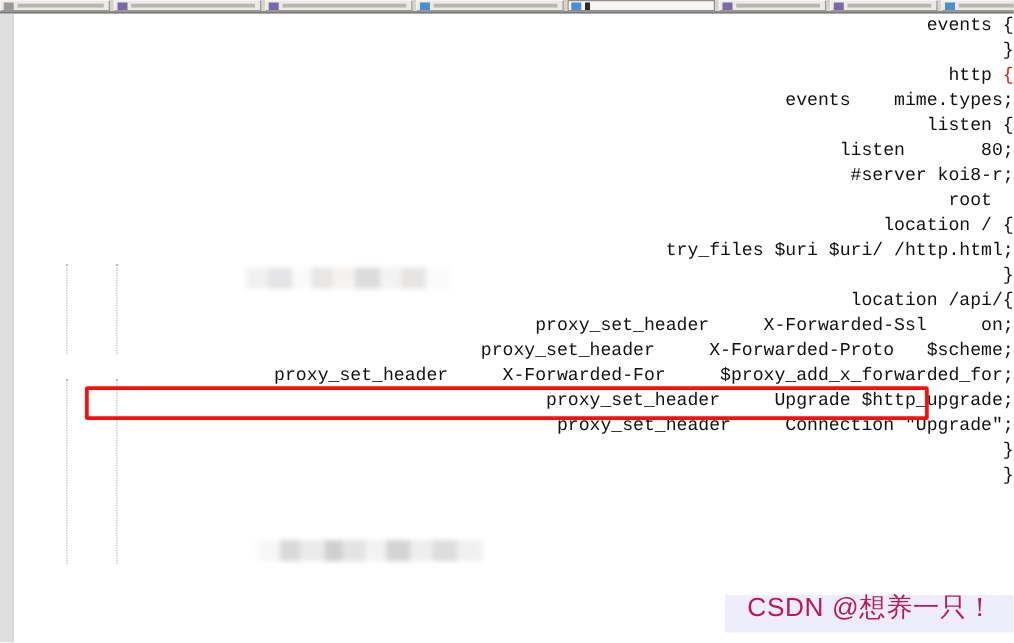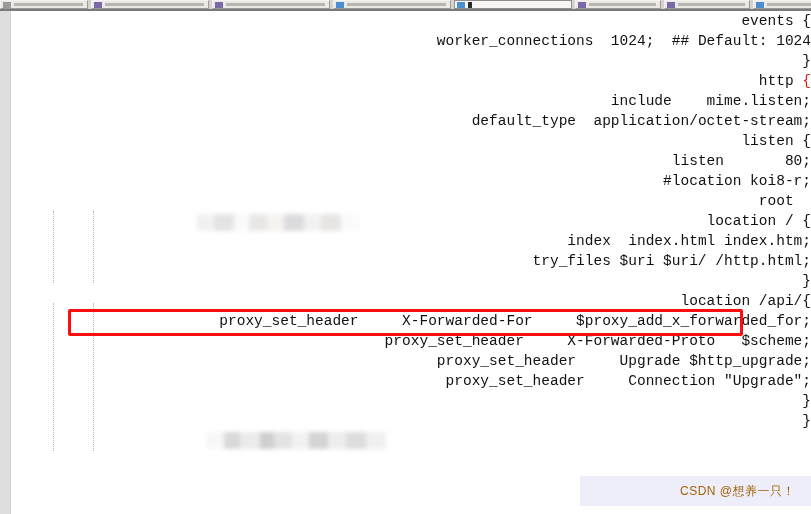--- a/index.html
+++ b/index.html
@@ -124,22 +124,22 @@
     box-sizing: border-box;
     pointer-events: none;
   }
 
   
   #watermark {
     position: absolute;
     right: 16px;
     bottom: 14px;
     font-family: "Liberation Sans", sans-serif;
-    font-size: 12px;
-    color: #a16207;
+    font-size: 21px;
+    color: #be185d;
     letter-spacing: .5px;
     z-index: 6;
     white-space: nowrap;
   }
   #wm-band {
     position: absolute;
     right: 0;
     bottom: 8px;
     width: 231px;
     height: 30px;
@@ -191,55 +191,53 @@
 
   <div id="code">
 
     <div class="guide" style="left:41px;  top:200px; height:72px;"></div>
     <div class="guide" style="left:81px;  top:200px; height:72px;"></div>
     <div class="guide" style="left:41px;  top:292px; height:148px;"></div>
     <div class="guide" style="left:81px;  top:292px; height:148px;"></div>
 
     <div class="line" style="top:0px;">events {</div>
 
-    <div class="line">    worker_connections  1024;  ## Default: 1024</div>
 
     <div class="line">}</div>
 
     <div class="line"><span>http </span><span class="brace-red">{</span></div>
 
-    <div class="line">include    mime.listen;</div>
-
-    <div class="line">default_type  application/octet-stream;</div>
+    <div class="line">events    mime.types;</div>
+
 
     <div class="line">listen {</div>
 
     <div class="line">    listen       80;</div>
 
 
-    <div class="line">    #location koi8-r;</div>
+    <div class="line">    #server koi8-r;</div>
 
     <div class="line">          root  </div>
 
     <div class="line">    location / {</div>
 
-    <div class="line">          index  index.html index.htm;</div>
 
     <div class="line">          try_files $uri $uri/ /http.html;</div>
 
     <div class="line">    }</div>
 
     <div class="line">    location /api/{</div>
 
 
 
+    <div class="line">          proxy_set_header     X-Forwarded-Ssl     on;</div>
+
+    <div class="line">          proxy_set_header     X-Forwarded-Proto   $scheme;</div>
 
     <div class="line">          proxy_set_header     X-Forwarded-For     $proxy_add_x_forwarded_for;</div>
-
-    <div class="line">          proxy_set_header     X-Forwarded-Proto   $scheme;</div>
 
     <div class="line">          proxy_set_header     Upgrade $http_upgrade;</div>
 
     <div class="line">          proxy_set_header     Connection "Upgrade";</div>
 
 
     <div class="line">    }</div>
 
     <div class="line">}</div>
 

